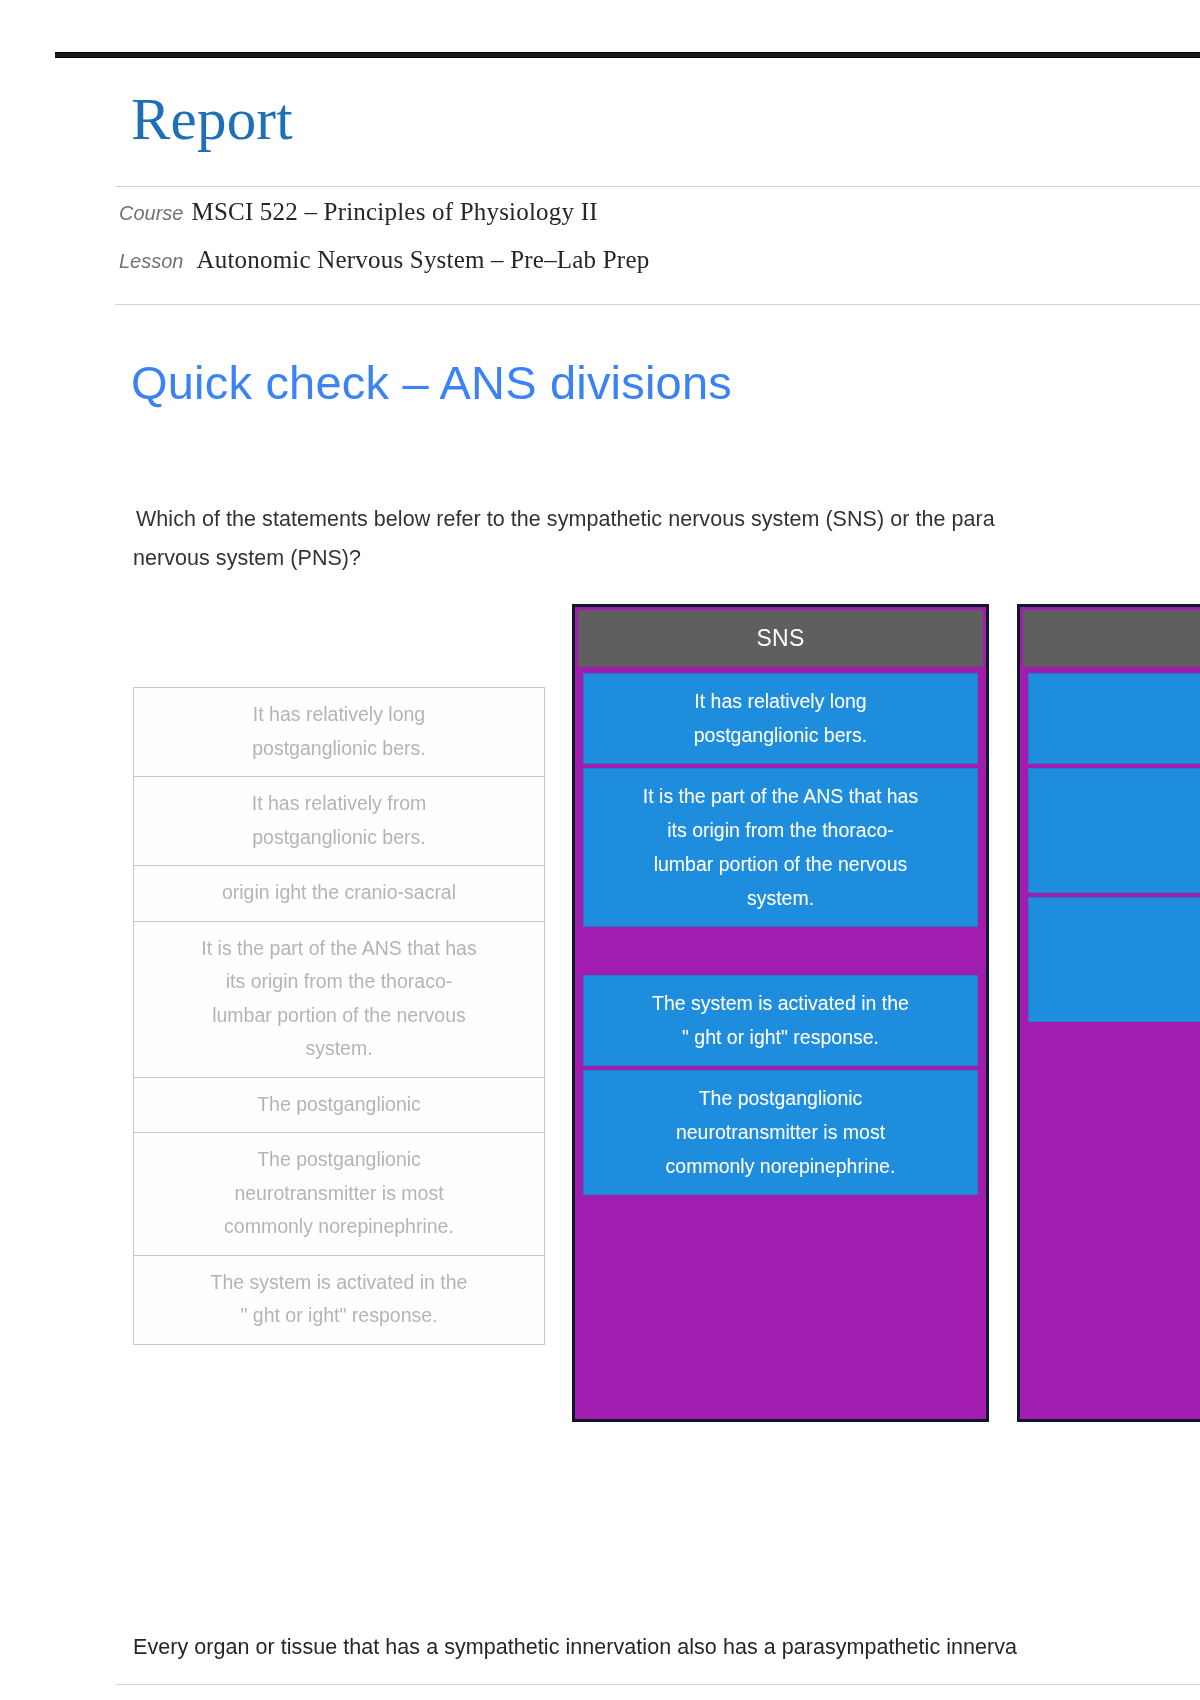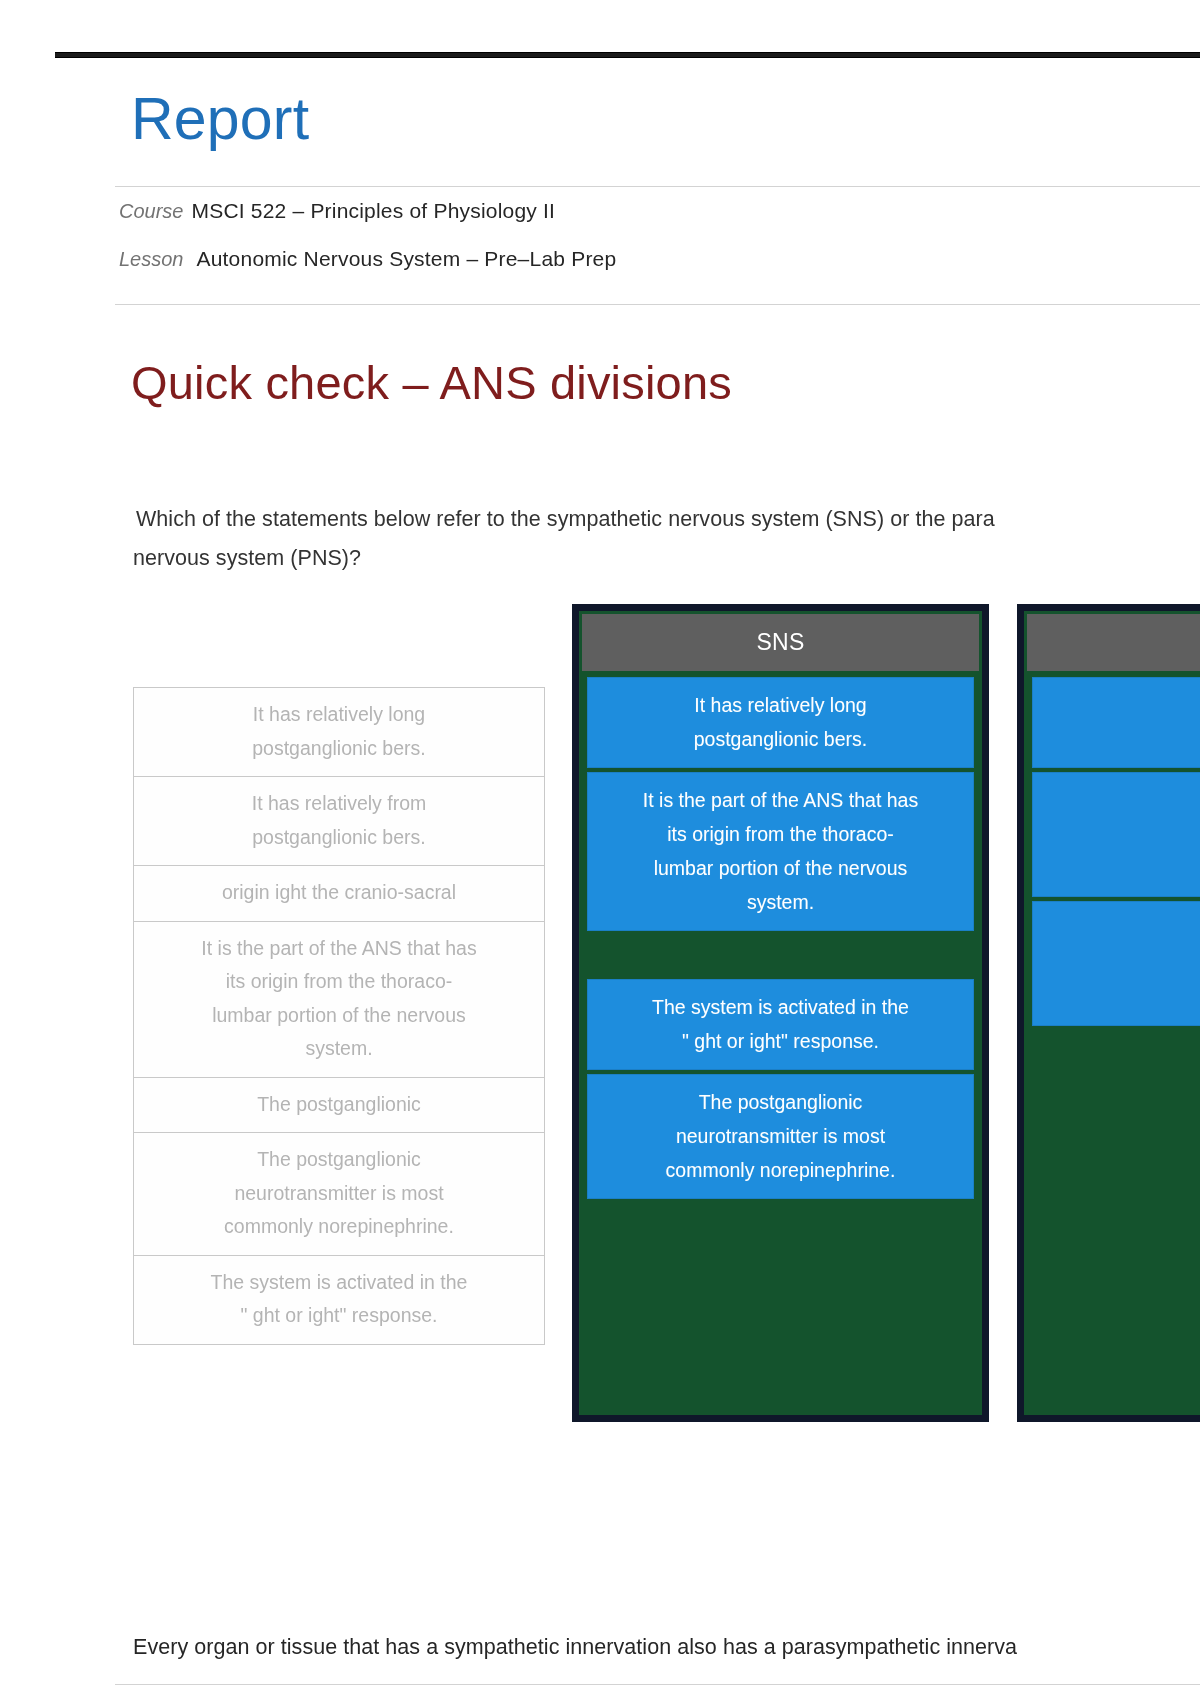--- a/index.html
+++ b/index.html
@@ -42,20 +42,21 @@
   .report-title {
     position: absolute;
     left: 131px;
     top: 84px;
     font-size: 59px;
     line-height: 70px;
     font-weight: 400;
     color: #1f6fb8;
     letter-spacing: 0.2px;
     white-space: nowrap;
+    font-family: Liberation Serif, serif;
   }
 
   
   .meta-rule-top {
     position: absolute;
     left: 115px;
     top: 186px;
     width: 1085px;
     height: 1px;
     background: #d3d3d3;
@@ -76,35 +77,36 @@
     color: #2c2c2c;
   }
   .meta-row.course { top: 198px; }
   .meta-row.lesson { top: 246px; text-align: right; }
   .meta-label {
     font-style: italic;
     font-size: 20px;
     color: #737373;
   }
   .meta-value {
-    font-size: 21px;
+    font-size: 25px;
     color: #262626;
     margin-left: 8px;
     letter-spacing: 0.2px;
+    font-family: Liberation Serif, serif;
   }
   .meta-row.lesson .meta-value { margin-left: 13px; }
 
   
   .section-heading {
     position: absolute;
     left: 131px;
     top: 352px;
     font-size: 47px;
     line-height: 62px;
-    color: #7f1d1d;
+    color: #3b82f6;
     font-weight: 400;
     letter-spacing: 0.2px;
     white-space: nowrap;
     text-align: right;
   }
 
   
   .question {
     position: absolute;
     left: 133px;
@@ -148,22 +150,22 @@
     padding: 10px 16px 11px 16px;
   }
   .pool-item:last-child { border-bottom: none; }
   .pool-item .ln { display: block; white-space: nowrap; }
 
   
   .dropcol {
     position: absolute;
     top: 604px;
     box-sizing: border-box;
-    border: 7px solid #0f172a;
-    background: #14532d;
+    border: 3px solid #0f172a;
+    background: #a21caf;
   }
   .dropcol.sns  { left: 572px; width: 417px; height: 818px; }
   .dropcol.pns  { left: 1017px; width: 417px; height: 818px; }
 
   .dropcol-head {
     position: relative;
     margin: 3px 3px 0 3px;
     height: 57px;
     background: #5f5f5f;
     color: #ffffff;

